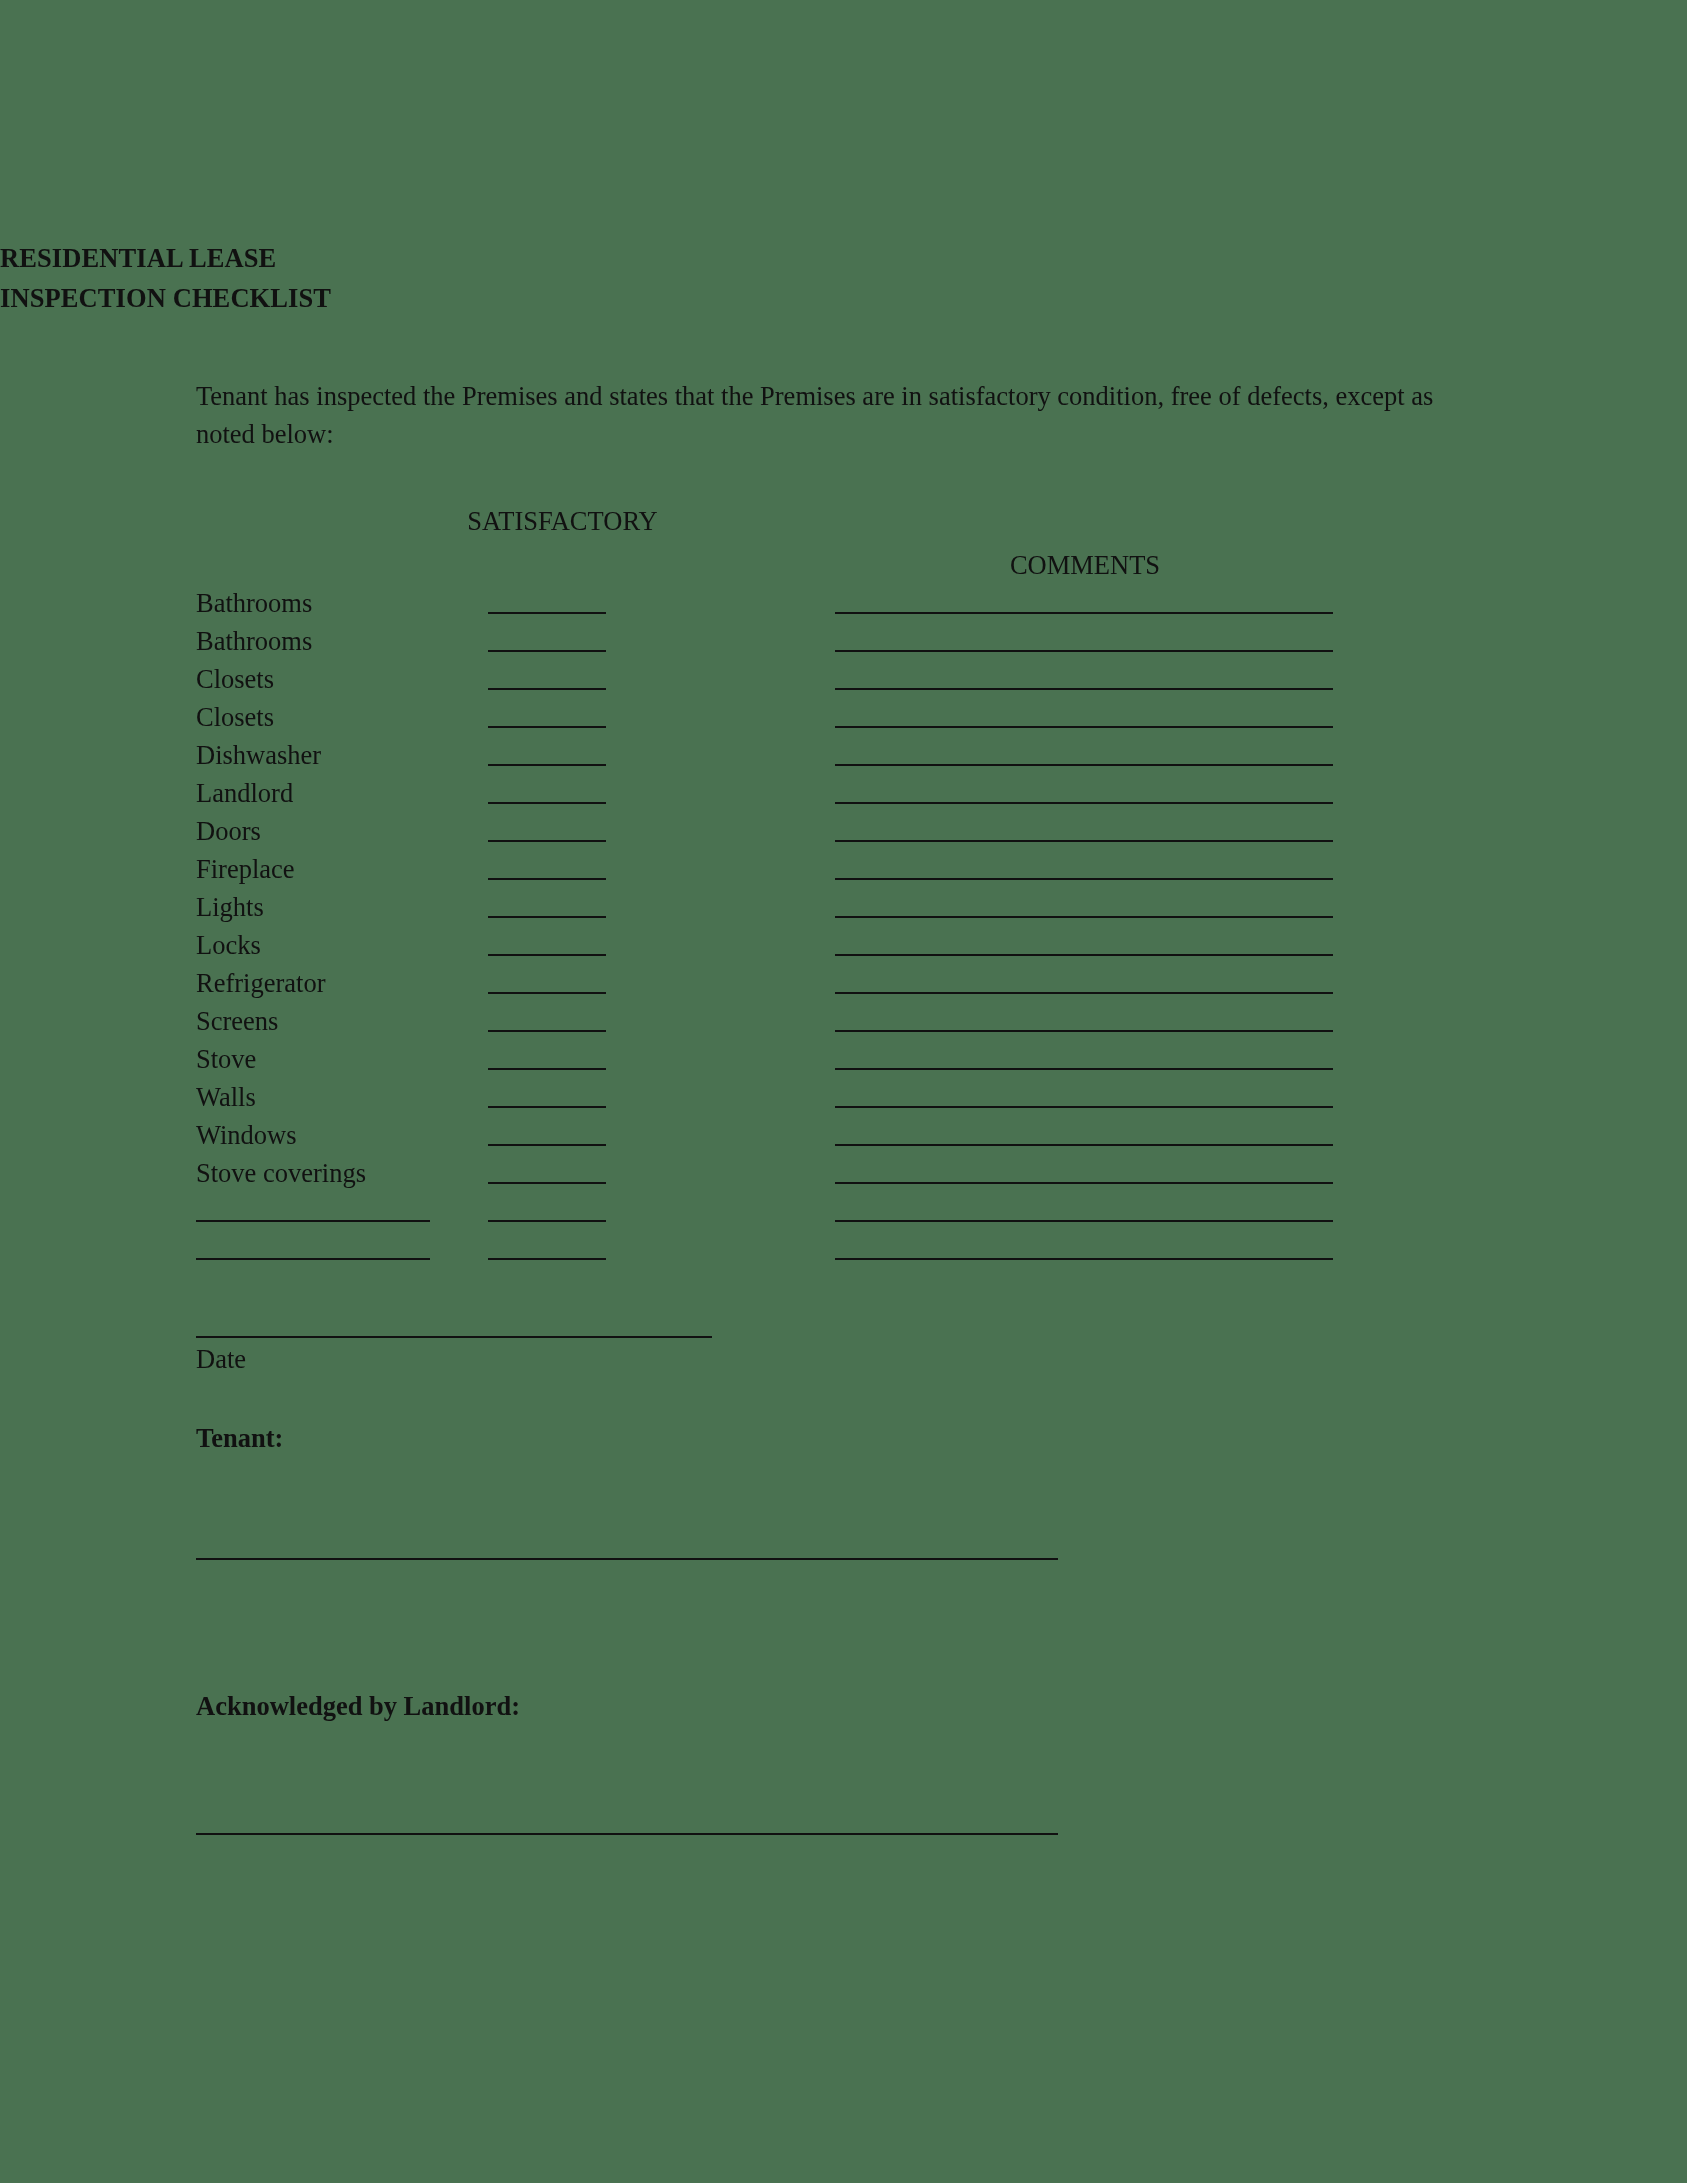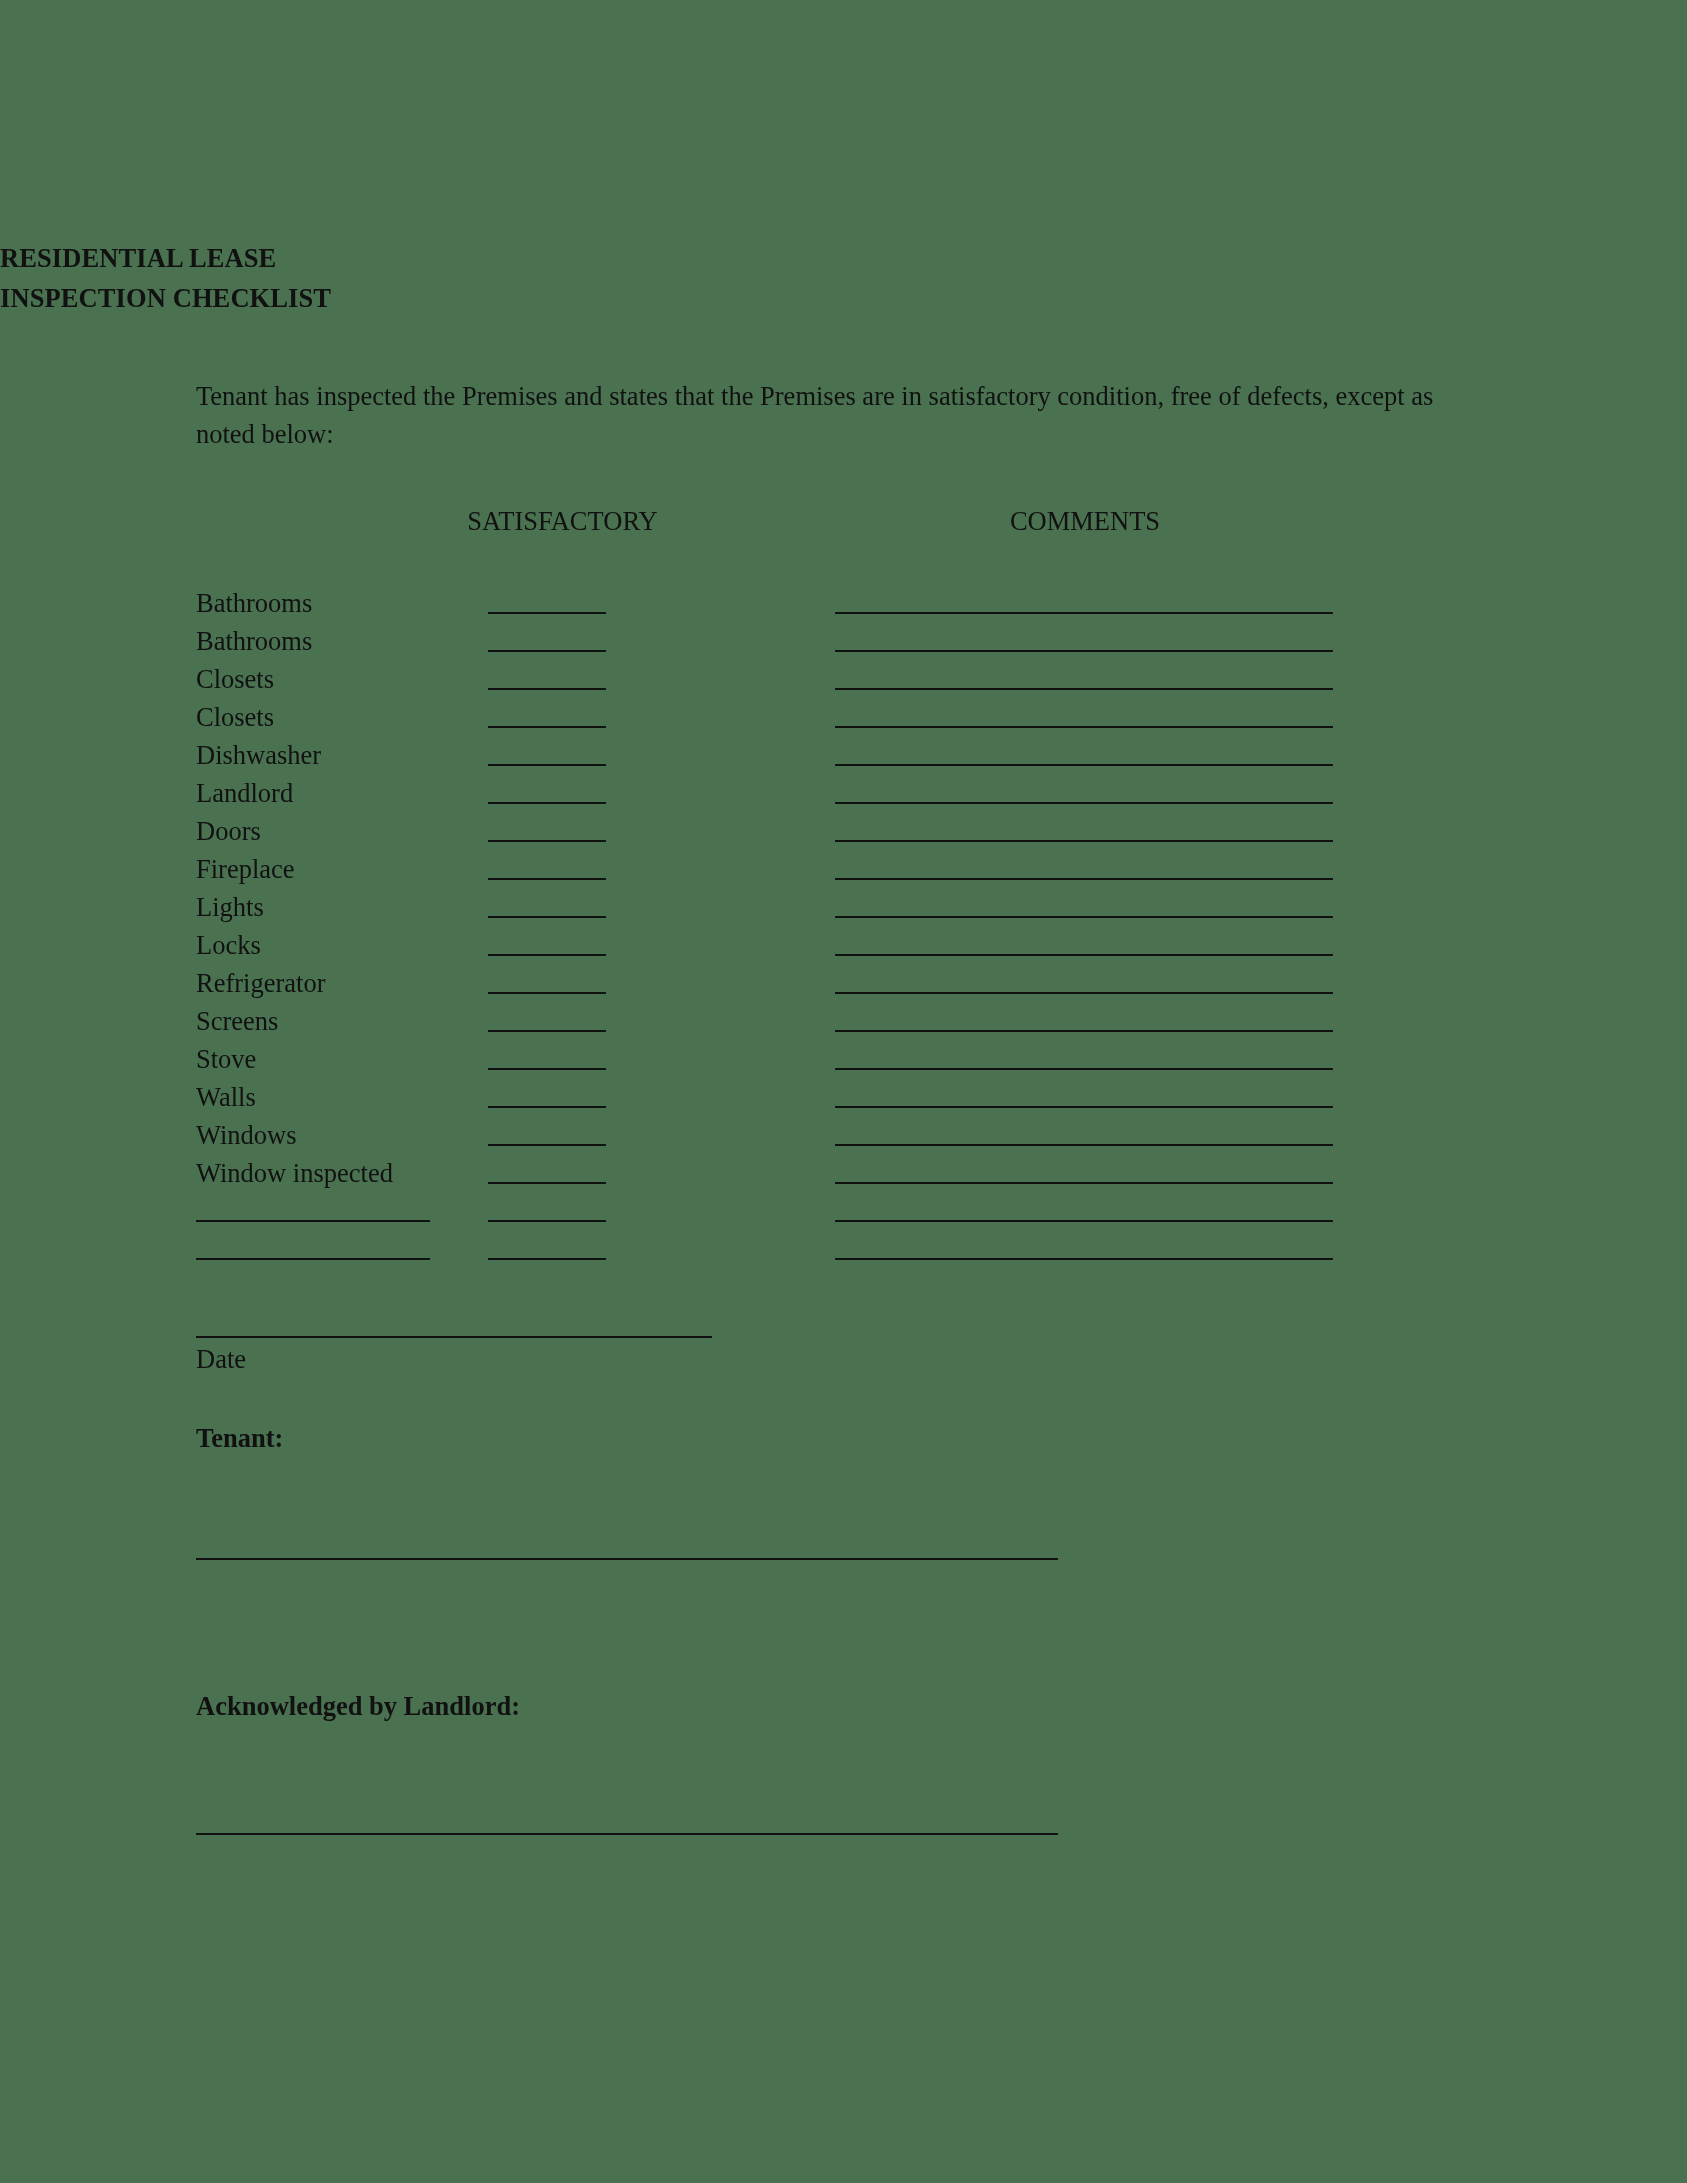--- a/index.html
+++ b/index.html
@@ -67,20 +67,21 @@
     width: 251px;
     text-align: center;
     white-space: nowrap;
   }
   .hdr-comments {
     position: absolute;
     left: 860px;
     width: 450px;
     text-align: center;
     white-space: nowrap;
+    margin-top: 44px;
   }
 
   
   .checklist {
     position: absolute;
     left: 0;
     top: 587px;
     width: 1687px;
   }
   .row {
@@ -247,21 +248,21 @@
         <div class="row-label">Walls</div>
         <div class="sat-rule"></div>
         <div class="com-rule"></div>
       </div>
       <div class="row">
         <div class="row-label">Windows</div>
         <div class="sat-rule"></div>
         <div class="com-rule"></div>
       </div>
       <div class="row">
-        <div class="row-label">Window inspected</div>
+        <div class="row-label">Stove coverings</div>
         <div class="sat-rule"></div>
         <div class="com-rule"></div>
       </div>
       <div class="row">
         <div class="label-rule"></div>
         <div class="sat-rule"></div>
         <div class="com-rule"></div>
       </div>
       <div class="row">
         <div class="label-rule"></div>

